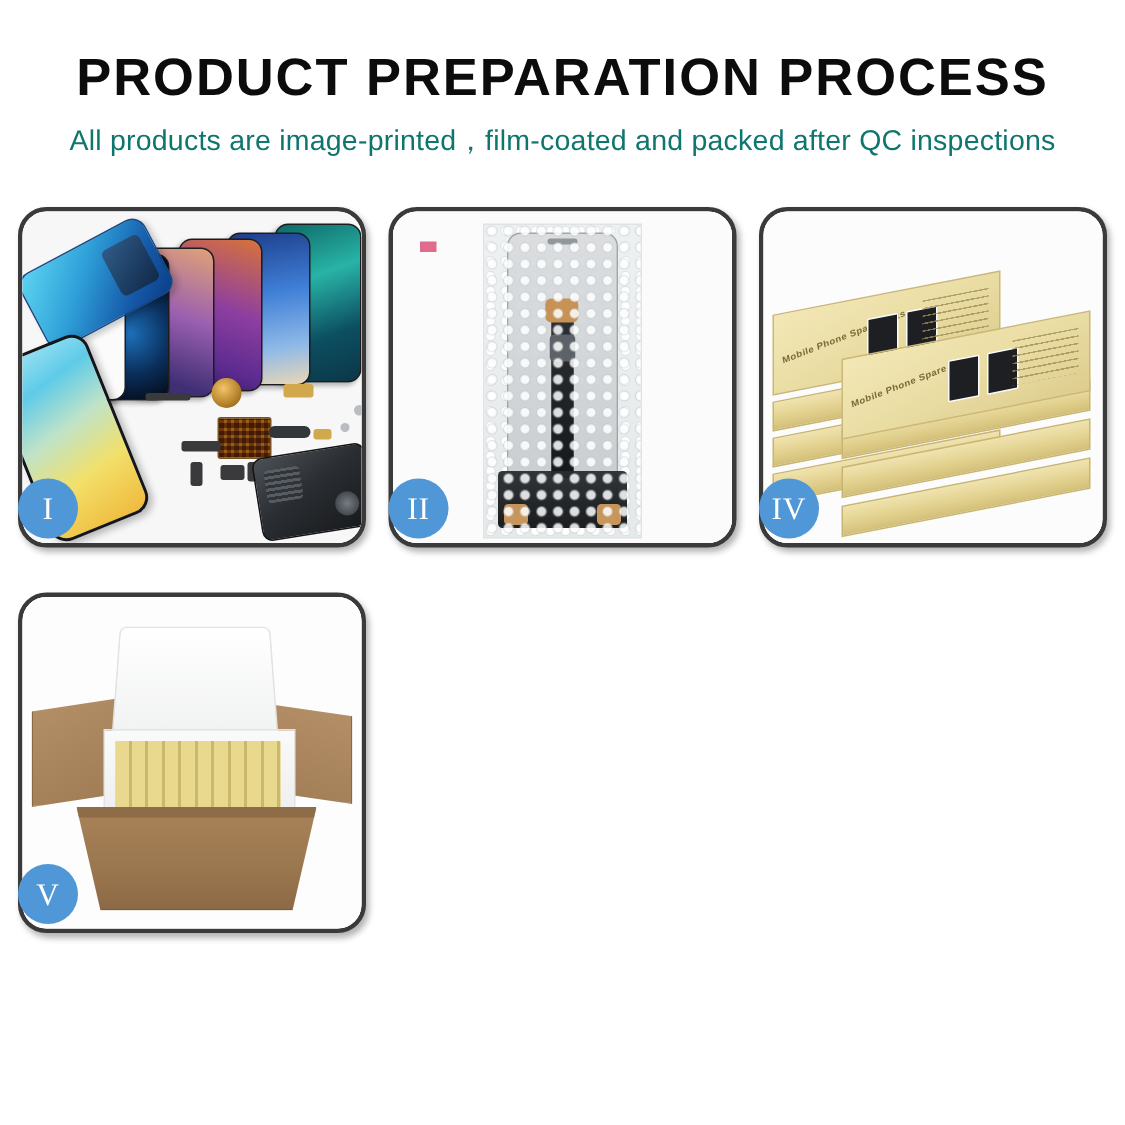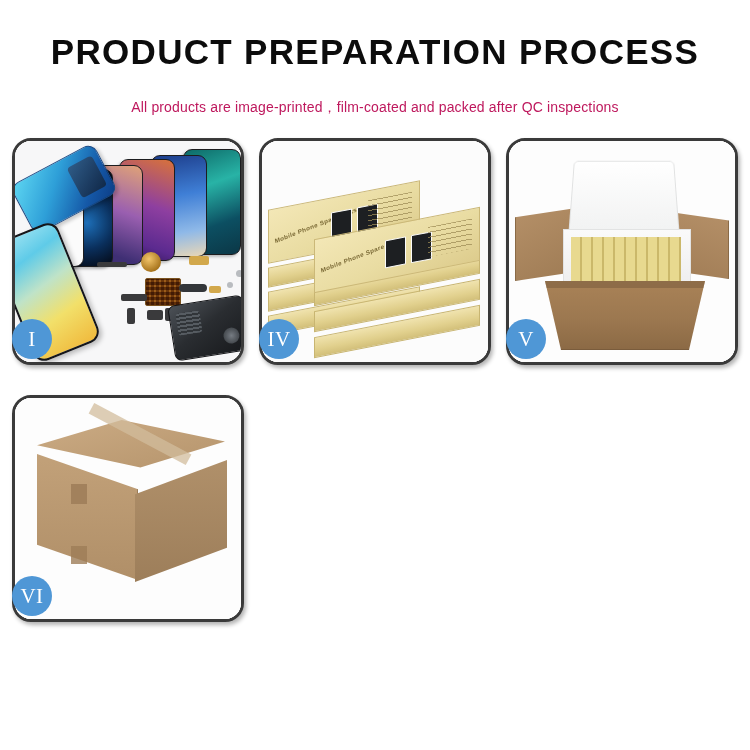--- a/index.html
+++ b/index.html
@@ -25,25 +25,25 @@
   .title {
     font-family: "Liberation Sans", sans-serif;
     font-size: 35px;
     font-weight: bold;
     letter-spacing: 1.3px;
     color: #0c0c0c;
     line-height: 1.05;
     white-space: nowrap;
   }
   .subtitle {
-    margin-top: 28px;
-    font-size: 14px;
+    margin-top: 10px;
+    font-size: 19px;
     font-weight: normal;
     letter-spacing: 0.15px;
-    color: #be185d;
+    color: #0f766e;
     white-space: nowrap;
   }
 
   
   .grid {
     position: absolute;
     top: 138px;
     left: 12px;
     width: 726px;
     display: flex;
@@ -361,20 +361,32 @@
         <div class="goldtab" style="left:92px;top:6px;width:20px;height:9px;"></div>
         <div class="goldtab" style="left:112px;top:36px;width:12px;height:7px;"></div>
         <div class="backplate"></div>
         <div class="pc" style="right:2px;top:20px;width:7px;height:7px;border-radius:50%;background:#b9bcc0;"></div>
         <div class="pc" style="right:12px;top:32px;width:6px;height:6px;border-radius:50%;background:#b9bcc0;"></div>
       </div>
     </div>
     <div class="badge">I</div>
   </div>
 
+  <div class="panel">
+    <div class="panel-clip">
+      <div class="p2-bg"></div>
+      <div class="bubblebag"></div>
+      <div class="lcd"></div>
+      <div class="pinklabel"></div>
+      <div class="flexstrip"></div>
+      <div class="bottomconn"></div>
+      <div class="bubble-overlay"></div>
+    </div>
+    <div class="badge">II</div>
+  </div>
 
 
   <div class="panel">
     <div class="panel-clip">
       <div class="p4-bg"></div>
       <div class="stack">
         <div class="slab" style="left:0;  top:96px;  width:150px; height:18px; transform:skewY(-11deg);"></div>
         <div class="slab" style="left:0;  top:120px; width:150px; height:18px; transform:skewY(-11deg);"></div>
         <div class="slab" style="left:0;  top:144px; width:150px; height:18px; transform:skewY(-11deg);"></div>
         <div class="slab" style="left:46px;top:112px; width:164px; height:19px; transform:skewY(-11deg);"></div>
@@ -404,26 +416,14 @@
       <div class="flapL"></div>
       <div class="flapR"></div>
       <div class="foamlid"></div>
       <div class="foambox"></div>
       <div class="ybox-area"></div>
       <div class="carton"></div>
     </div>
     <div class="badge">V</div>
   </div>
 
-  <div class="panel">
-    <div class="panel-clip">
-      <div class="p6-bg"></div>
-      <div class="c6-top"></div>
-      <div class="c6-tape"></div>
-      <div class="c6-left"></div>
-      <div class="c6-right"></div>
-      <div class="c6-tab1"></div>
-      <div class="c6-tab2"></div>
-    </div>
-    <div class="badge">VI</div>
-  </div>
 
 </div>
 
 </body></html>

